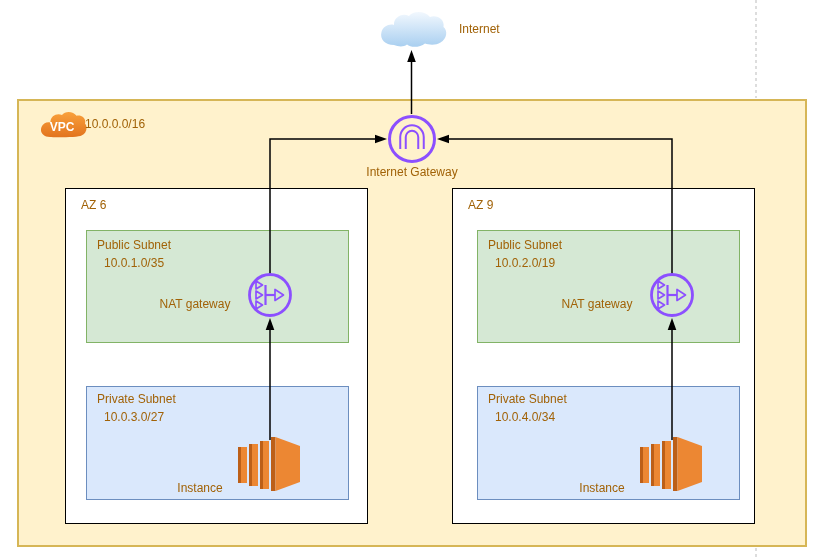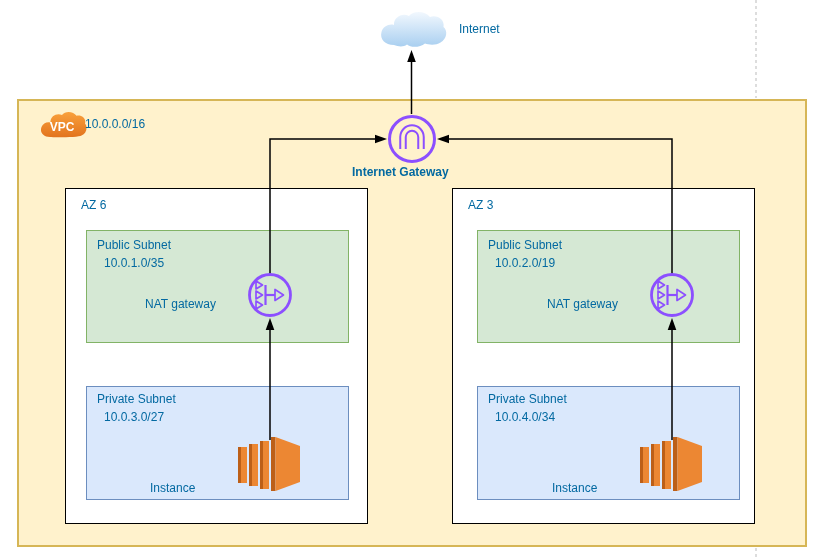--- a/index.html
+++ b/index.html
@@ -1,31 +1,31 @@
 <!DOCTYPE html>
 <html><head>
 <meta charset="utf-8">
 <style>
   html,body{margin:0;padding:0;background:#ffffff;}
   #canvas{
     position:relative;width:822px;height:558px;background:#ffffff;
     font-family:"Liberation Sans","DejaVu Sans",sans-serif;
-    font-size:12px;color:#0369a1;overflow:hidden;
+    font-size:12px;color:#a16207;overflow:hidden;
   }
   .box{position:absolute;box-sizing:border-box;}
   .vpc-box{left:17px;top:99px;width:790px;height:448px;background:#FFF2CC;border:2px solid #D6B656;z-index:1;}
   .az-box{top:188px;width:303px;height:336px;background:#ffffff;border:1.5px solid #000;z-index:2;}
   .az1{left:65px;} .az2{left:452px;}
   .subnet{width:263px;height:113px;z-index:3;}
   .subnet.public{background:#D5E8D4;border:1px solid #82B366;top:230px;}
   .subnet.private{background:#DAE8FC;border:1px solid #6C8EBF;top:386px;height:114px;}
   .sub1{left:86px;} .sub2{left:477px;}
   .lbl{position:absolute;z-index:6;line-height:14px;white-space:nowrap;}
-  .lbl.center{text-align:left;white-space:normal;font-weight:bold;}
-  .lbl.right{text-align:left;}
+  .lbl.center{text-align:center;white-space:normal;}
+  .lbl.right{text-align:center;}
   .iconwrap{position:absolute;z-index:5;}
   #connectors{position:absolute;left:0;top:0;z-index:4;pointer-events:none;}
 </style>
 </head>
 <body>
 
 <div id="canvas">
 
   <div class="box vpc-box"></div>
 
@@ -88,21 +88,21 @@
   <div class="iconwrap" style="left:386px;top:113px;">
     <svg width="52" height="52" viewBox="0 0 52 52">
       <circle cx="26" cy="26" r="22.5" fill="none" stroke="#8C4FFF" stroke-width="3"></circle>
       <path d="M17,36 L17,24 A9,9 0 0 1 35,24 L35,36" fill="none" stroke="#8C4FFF" stroke-width="7.5"></path>
       <path d="M17,36 L17,24 A9,9 0 0 1 35,24 L35,36" fill="none" stroke="#FFF2CC" stroke-width="3.5"></path>
     </svg>
   </div>
   <div class="lbl center" style="left:352px;top:165px;width:120px;">Internet Gateway</div>
 
   <div class="lbl" style="left:81px;top:198px;">AZ 6</div>
-  <div class="lbl" style="left:468px;top:198px;">AZ 3</div>
+  <div class="lbl" style="left:468px;top:198px;">AZ 9</div>
 
   <div class="lbl" style="left:97px;top:238px;">Public Subnet</div>
   <div class="lbl" style="left:104px;top:256px;">10.0.1.0/35</div>
 
   <div class="lbl" style="left:488px;top:238px;">Public Subnet</div>
   <div class="lbl" style="left:495px;top:256px;">10.0.2.0/19</div>
 
   <div class="iconwrap" style="left:247px;top:272px;">
     <svg width="46" height="46" viewBox="0 0 46 46">
       <circle cx="23" cy="23" r="20.5" fill="none" stroke="#8C4FFF" stroke-width="2.8"></circle>

